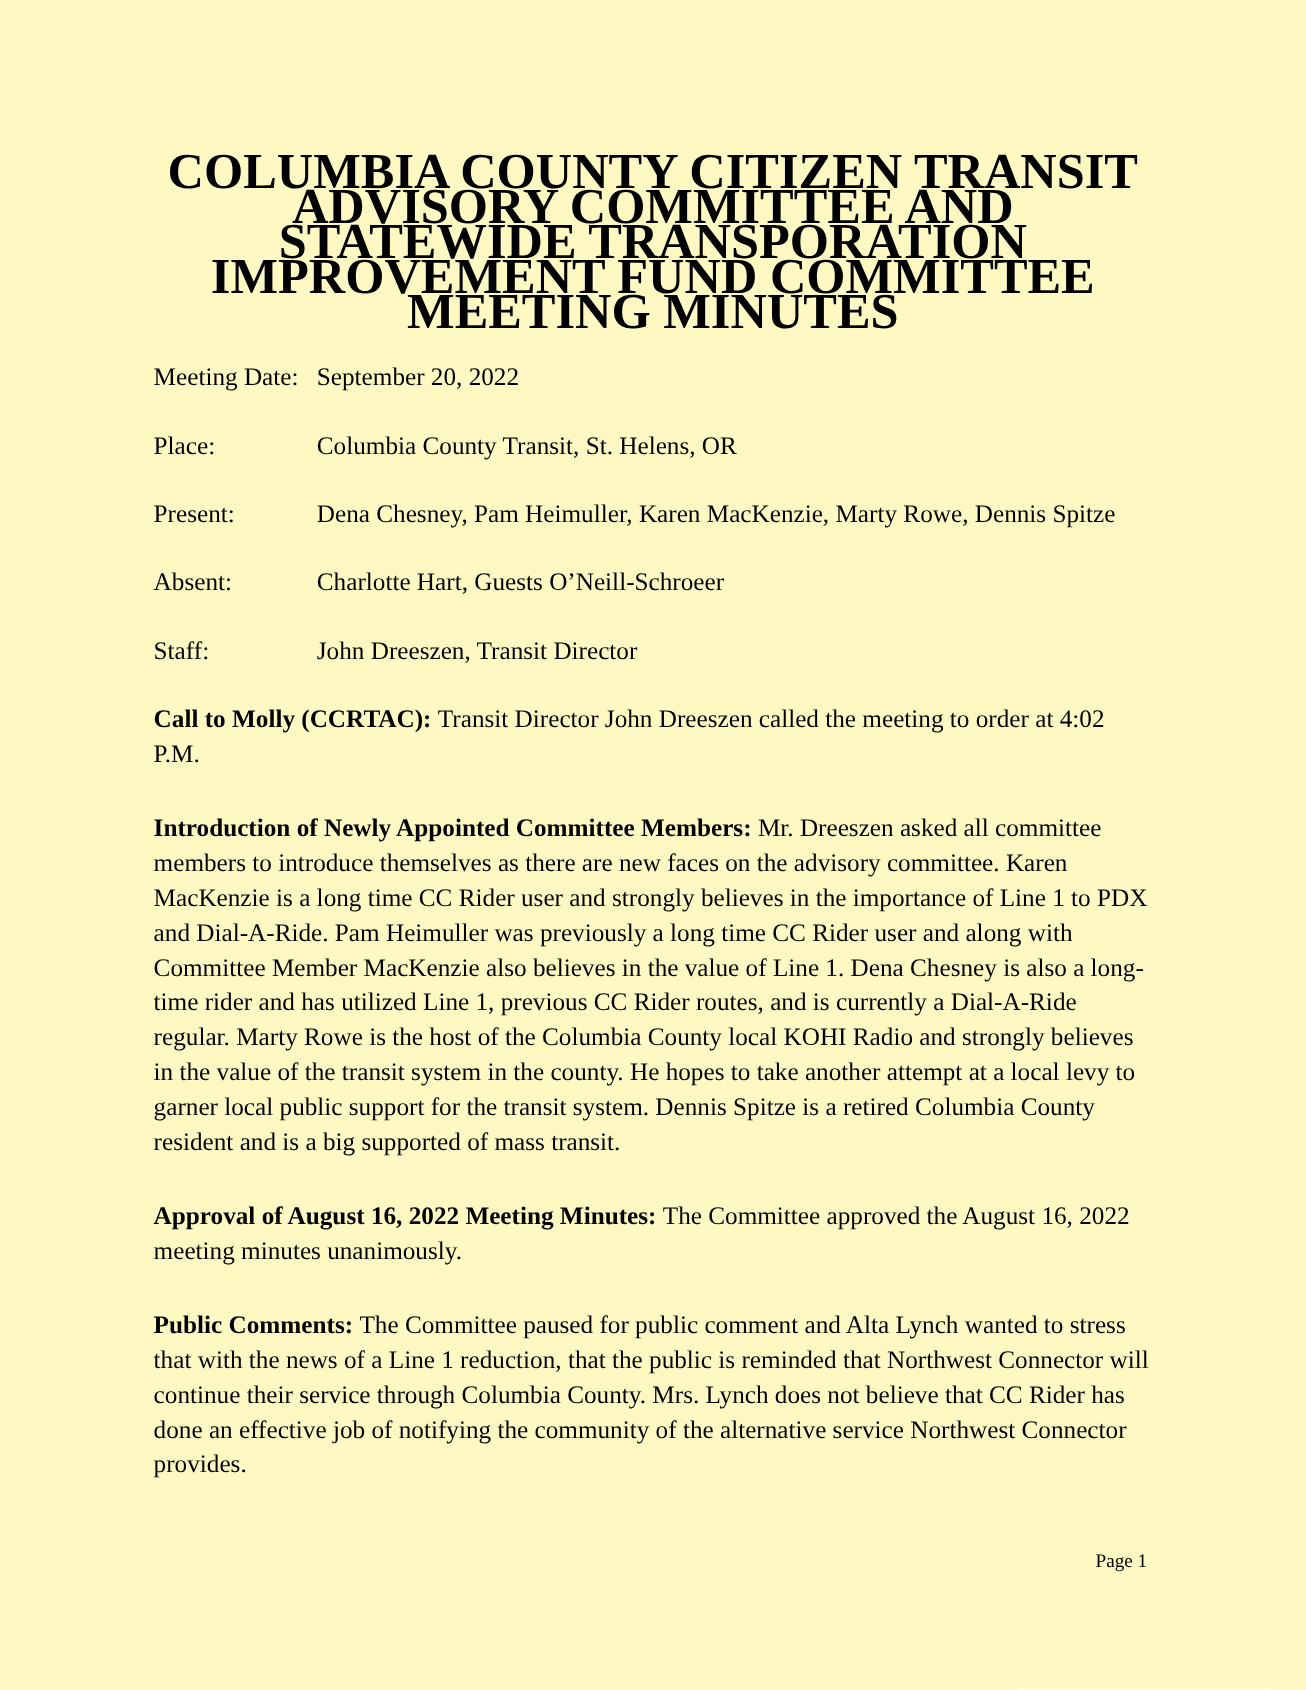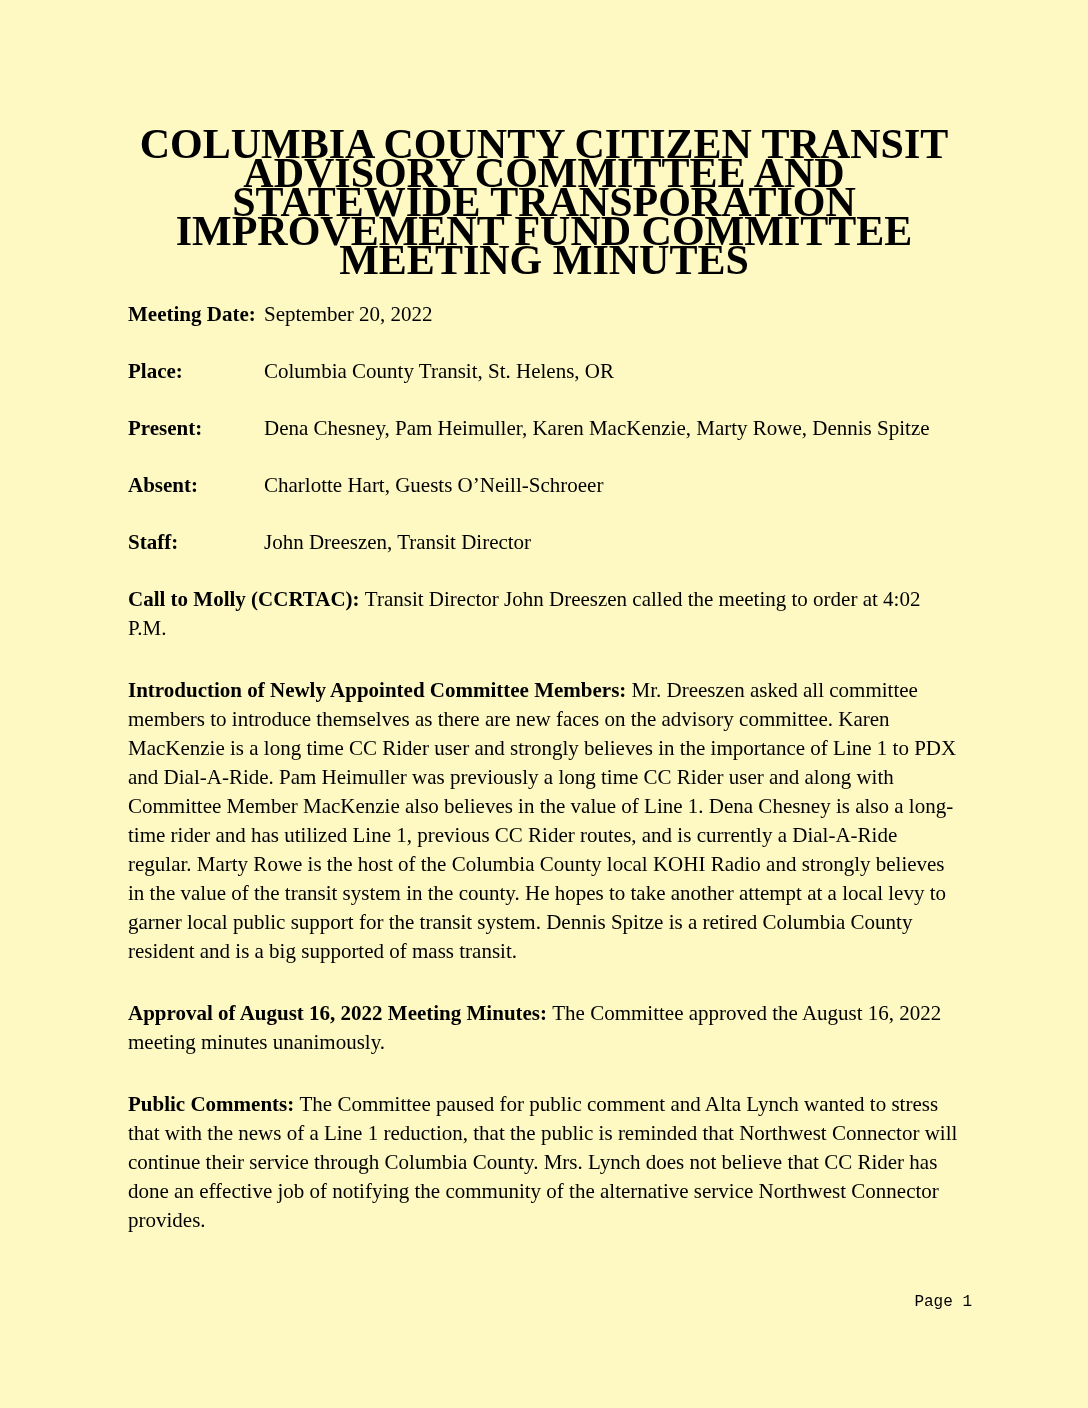--- a/index.html
+++ b/index.html
@@ -29,40 +29,40 @@
     display: block;
   }
   .meta-table {
     margin: 0;
   }
   .meta-row {
     display: flex;
     margin-bottom: 28px;
   }
   .meta-label {
-    font-weight: bold;
+    font-weight: normal;
     flex: 0 0 136px;
   }
   .meta-value {
     flex: 1 1 auto;
   }
   .sections {
     margin-top: 22px;
   }
   .section-para {
     margin: 0 0 33px 0;
   }
   .section-heading {
     font-weight: bold;
   }
   .footer {
     position: absolute;
     top: 1292px;
-    right: 116px;
-    font-family: Liberation Mono, monospace;
+    right: 132px;
+    font-family: Liberation Serif, serif;
     font-size: 16px;
     line-height: 20px;
     color: #000000;
   }
 </style>
 </head>
 <body>
 
 <div class="page">
 

